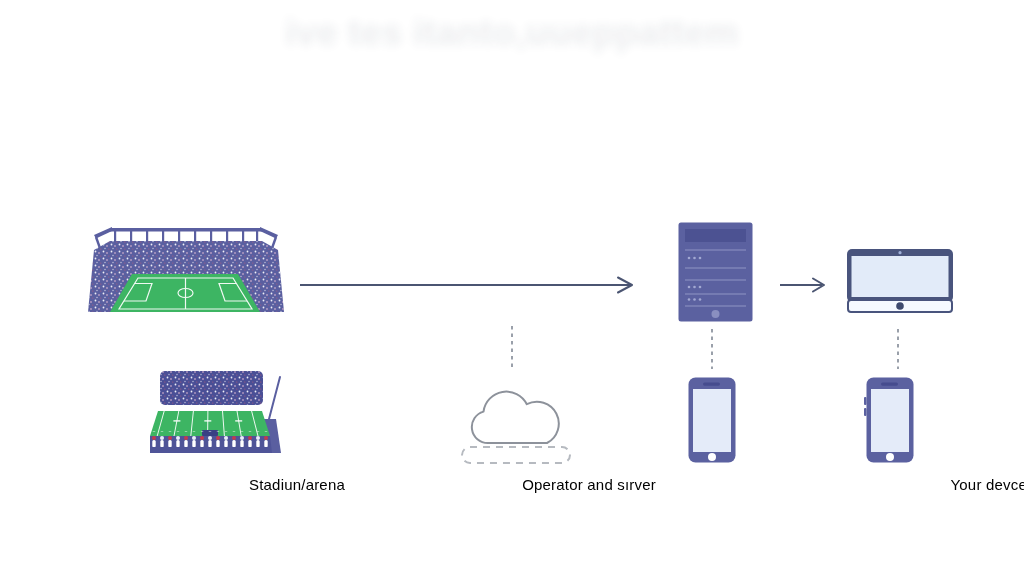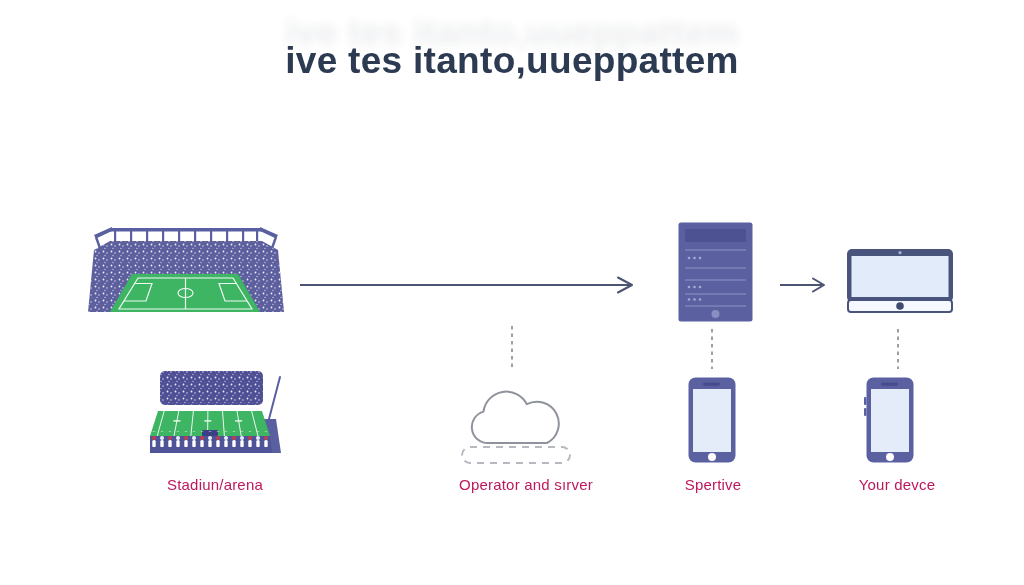--- a/index.html
+++ b/index.html
@@ -12,31 +12,30 @@
     position:absolute;top:40px;left:0;right:0;margin:0;text-align:center;
     font-size:37px;font-weight:700;color:#2c3a52;letter-spacing:.3px;
     font-family:"Liberation Sans",sans-serif;
   }
   .ghost-title{
     position:absolute;top:12px;left:0;right:0;text-align:center;
     font-size:37px;font-weight:700;color:#2c3a52;letter-spacing:.3px;
     opacity:.09;filter:blur(5px);
   }
   .label{
-    position:absolute;top:476px;width:260px;text-align:center;
-    font-size:15px;color:#be185d;letter-spacing:.2px;
+    position:absolute;top:476px;width:260px;text-align:right;
+    font-size:15px;color:#000000;letter-spacing:.2px;
   }
 </style>
 </head>
 <body>
 
 <div class="canvas">
 
   <div class="ghost-title">ive tes itanto,uueppattem</div>
-  <h1 class="title">ive tes itanto,uueppattem</h1>
 
   <svg class="abs" style="left:86px;top:222px" width="200" height="95" viewBox="0 0 200 95">
     <defs>
       <pattern id="crowdA" width="8" height="7" patternUnits="userSpaceOnUse">
         <circle cx="1.5" cy="1.5" r="0.9" fill="#ffffff" opacity="0.9"></circle>
         <circle cx="5" cy="3" r="0.8" fill="#efc2d6"></circle>
         <circle cx="3" cy="5.5" r="0.7" fill="#ffffff" opacity="0.65"></circle>
         <circle cx="6.8" cy="6" r="0.6" fill="#c45a74" opacity="0.8"></circle>
       </pattern>
     </defs>
@@ -179,16 +178,15 @@
     <rect x="0" y="20" width="2.5" height="8" rx="1" fill="#5b61a0"></rect>
     <rect x="0" y="31" width="2.5" height="8" rx="1" fill="#5b61a0"></rect>
     <rect x="2.5" y="0.5" width="47" height="85" rx="7" fill="#5b61a0"></rect>
     <rect x="17" y="5.5" width="17" height="3.2" rx="1.6" fill="#464c8e"></rect>
     <rect x="7" y="12" width="38" height="63" fill="#e4ebf9"></rect>
     <circle cx="26" cy="80" r="4" fill="#ffffff"></circle>
   </svg>
 
   <div class="label" style="left:85px">Stadiun/arena</div>
   <div class="label" style="left:396px">Operator and sırver</div>
-  <div class="label" style="left:583px">Spertive</div>
   <div class="label" style="left:767px">Your devce</div>
 
 </div>
 
 </body></html>

